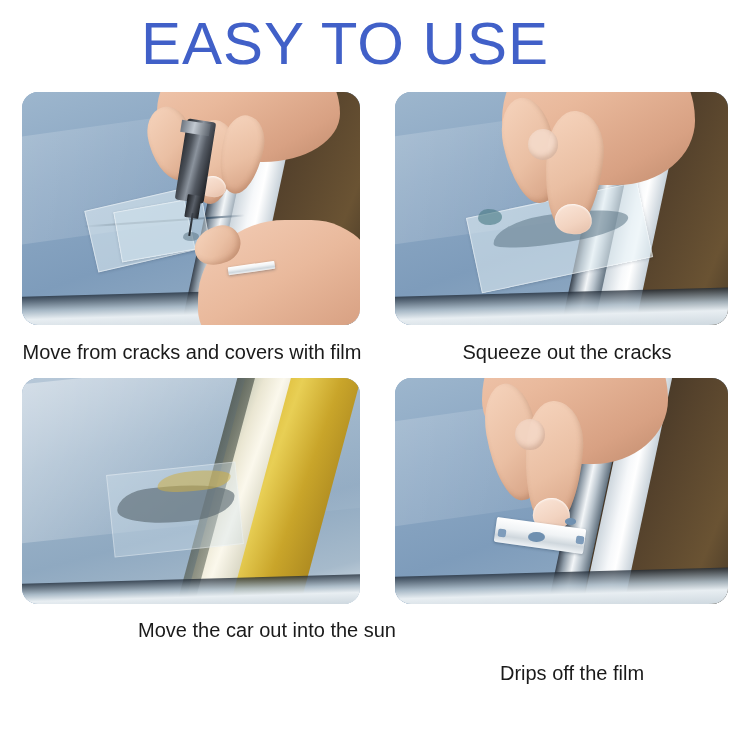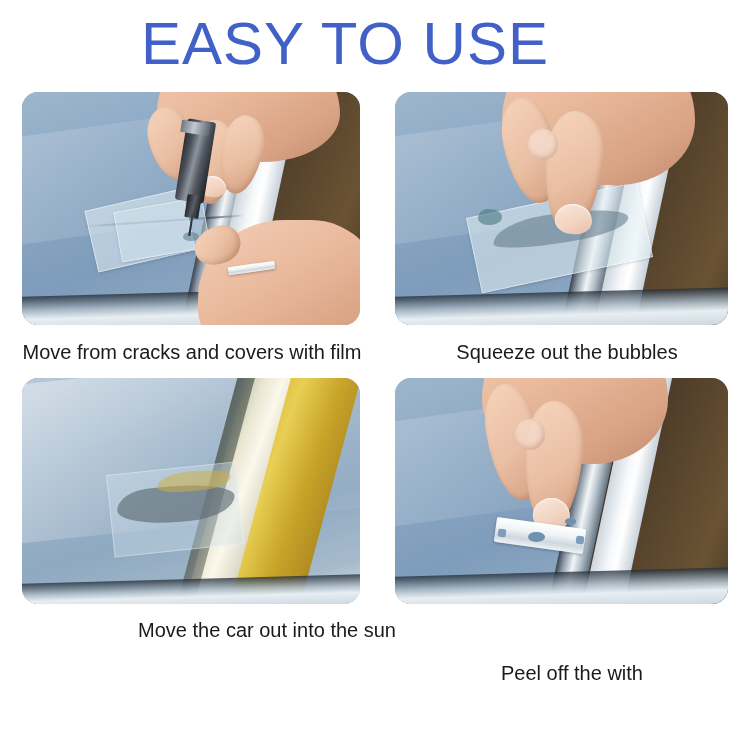--- a/index.html
+++ b/index.html
@@ -338,19 +338,19 @@
 
     <div class="blade" style="left:30%; top:64%; width:27%; height:11%; transform:rotate(8deg); border-radius:2px;"></div>
     <div class="blade-notch" style="left:31%; top:67%; width:2.5%; height:3.5%; transform:rotate(8deg);"></div>
     <div class="blade-notch" style="left:54.5%; top:70%; width:2.5%; height:3.5%; transform:rotate(8deg);"></div>
     <div class="blade-hole" style="left:40%; top:68%; width:5%; height:4.5%;"></div>
     <div class="blade-hole" style="left:51%; top:62%; width:3.5%; height:3%;"></div>
   </div>
 </div>
 
 <div class="caption caption-1">Move from cracks and covers with film</div>
-<div class="caption caption-2">Squeeze out the bubbles</div>
+<div class="caption caption-2">Squeeze out the cracks</div>
 
 <div class="caption caption-3">
   <span class="line">Move the car out into the sun</span>
 </div>
 
-<div class="caption caption-4">Peel off the with</div>
+<div class="caption caption-4">Drips off the film</div>
 
 </body></html>

